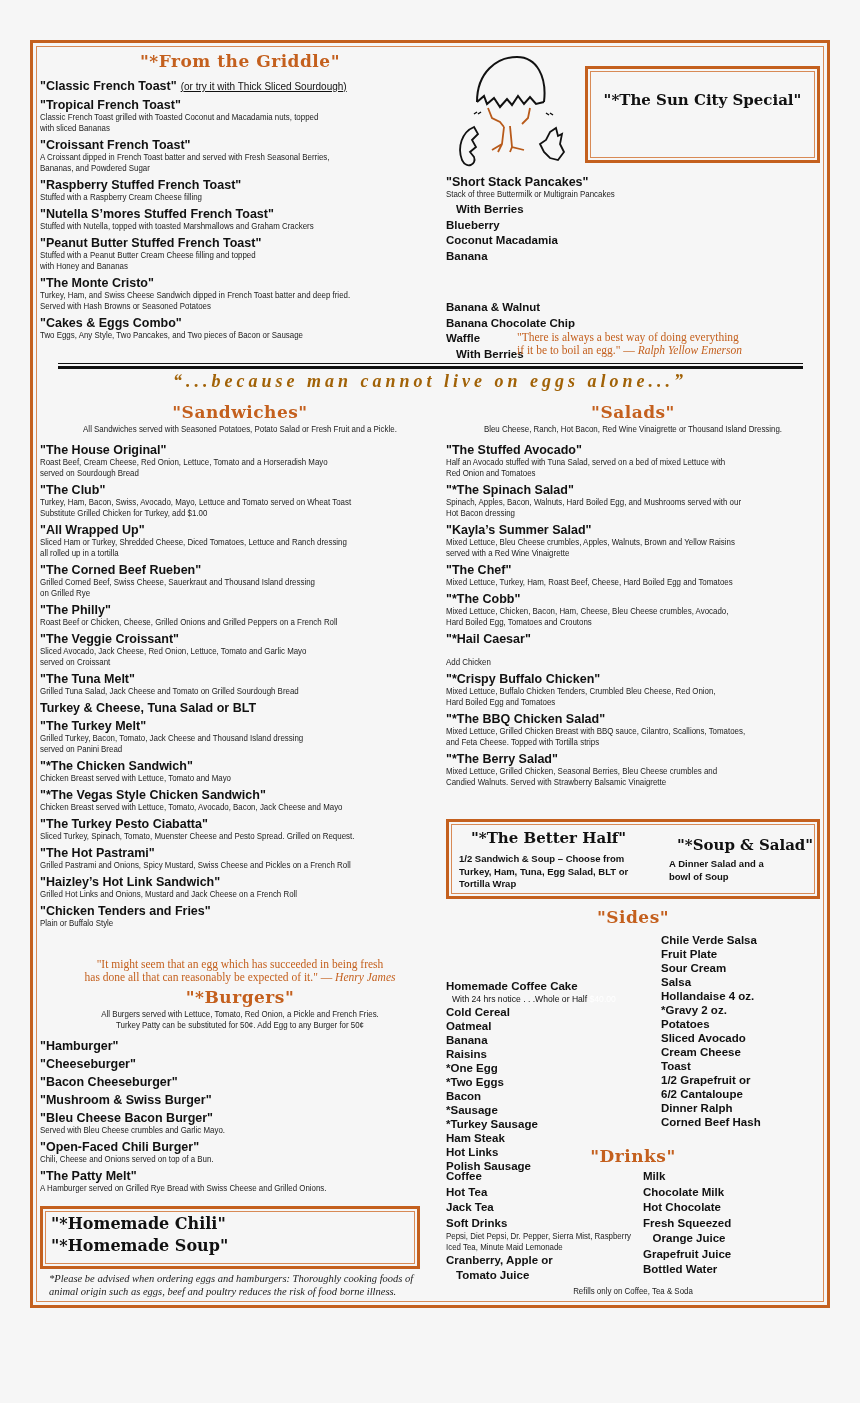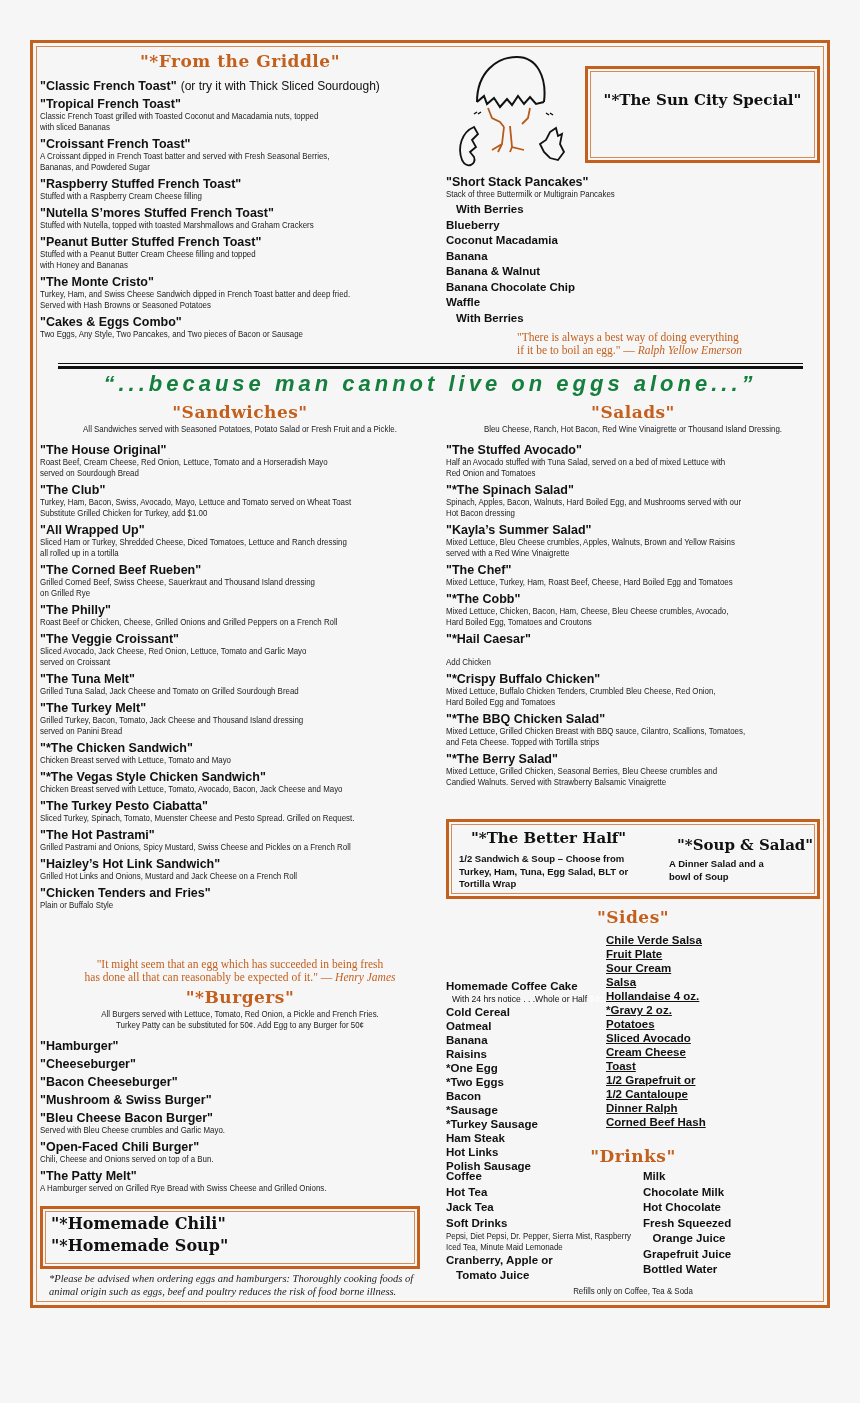--- a/index.html
+++ b/index.html
@@ -8,29 +8,29 @@
   .frame { position:absolute; left:30px; top:40px; width:794px; height:1262px;
            border:3px solid #c4601e; }
   .frame-inner { position:absolute; left:3px; top:3px; right:3px; bottom:3px; border:1px solid #d88a55; }
   .abs { position:absolute; }
   .heading { font-family:"DejaVu Serif", serif; font-weight:bold; color:#c4601e; text-align:center;
              letter-spacing:0.5px; font-size:17px; line-height:20px; }
   .item-name { font-weight:bold; font-size:12.5px; line-height:14px; margin:0; white-space:nowrap; }
   .item-desc { font-size:8.6px; line-height:11px; color:#222; margin:0; transform:scaleX(0.92); transform-origin:left; white-space:nowrap; }
   .item { margin-bottom:5px; }
   .note { font-size:8.6px; color:#222; text-align:center; line-height:11px; transform:scaleX(0.92); }
-  .inline-note { font-weight:normal; font-size:12px; }
+  .inline-note { font-weight:normal; font-size:10px;text-decoration:underline; }
   .quote { font-family:"Liberation Serif", serif; color:#c4601e; font-size:11.5px; line-height:13px; }
   .quote i { font-style:italic; }
   .boxed { position:absolute; border:3px solid #c4601e; }
   .boxed-inner { position:absolute; left:2px; top:2px; right:2px; bottom:2px; border:1px solid #d88a55; }
   .box-title { font-family:"DejaVu Serif", serif; font-weight:bold; color:#111; font-size:15px; line-height:18px; white-space:nowrap; }
   .box-text { font-weight:bold; font-size:9.5px; line-height:12.5px; }
   .list-bold { font-weight:bold; font-size:11.5px; line-height:14px; white-space:nowrap; }
-  .slogan { font-family:Liberation Sans, sans-serif; font-style:italic; font-weight:bold; font-size:22px; letter-spacing:4px; text-align:center; color:#15803d; }
+  .slogan { font-family:Liberation Serif, serif; font-style:italic; font-weight:bold; font-size:18px; letter-spacing:4px; text-align:center; color:#a16207; }
   .rule-thin { position:absolute; left:58px; width:745px; height:1px; background:#111; }
   .rule-thick { position:absolute; left:58px; width:745px; height:3px; background:#111; }
   .disclaimer { font-family:"Liberation Serif", serif; font-style:italic; font-size:10.5px; line-height:13px; color:#222; }
 </style>
 </head>
 <body>
 
 <div class="frame">
     <div class="frame-inner"></div>
   </div>
@@ -92,21 +92,21 @@
 </div>
 
 <div class="abs" style="left:446px; top:175px;">
   <div class="item-name">"Short Stack Pancakes"</div>
   <div class="item-desc" style="margin-bottom:2px;">Stack of three Buttermilk or Multigrain Pancakes</div>
   <div id="pancake-options">
       <div class="list-bold" style="line-height:15.5px;padding-left:10px;">With Berries</div>
       <div class="list-bold" style="line-height:15.5px;">Blueberry</div>
       <div class="list-bold" style="line-height:15.5px;">Coconut Macadamia</div>
       <div class="list-bold" style="line-height:15.5px;">Banana</div>
-      <div class="list-bold" style="line-height:15.5px;">Banana &amp; Walnut</div>
+      <div class="list-bold" style="line-height:15.5px;margin-top:36px;">Banana &amp; Walnut</div>
       <div class="list-bold" style="line-height:15.5px;">Banana Chocolate Chip</div>
       <div class="list-bold" style="line-height:15.5px;">Waffle</div>
       <div class="list-bold" style="line-height:15.5px;padding-left:10px;">With Berries</div>
     </div>
 </div>
 
 <div class="abs quote" style="left:517px; top:331px;">
   <div>"There is always a best way of doing everything</div>
   <div><span>if it be to boil an egg." — </span><i>Ralph Yellow Emerson</i></div>
 </div>
@@ -143,20 +143,23 @@
       <div class="item-desc">Roast Beef or Chicken, Cheese, Grilled Onions and Grilled Peppers on a French Roll</div>
     </div>
     <div class="item" style="margin-bottom:4px">
       <div class="item-name">"The Veggie Croissant"</div>
       <div class="item-desc">Sliced Avocado, Jack Cheese, Red Onion, Lettuce, Tomato and Garlic Mayo</div>
       <div class="item-desc">served on Croissant</div>
     </div>
     <div class="item" style="margin-bottom:4px">
       <div class="item-name">"The Tuna Melt"</div>
       <div class="item-desc">Grilled Tuna Salad, Jack Cheese and Tomato on Grilled Sourdough Bread</div>
+    </div>
+    <div class="item" style="margin-bottom:4px">
+      <div class="item-name">Turkey &amp; Cheese, Tuna Salad or BLT</div>
     </div>
     <div class="item" style="margin-bottom:4px">
       <div class="item-name">"The Turkey Melt"</div>
       <div class="item-desc">Grilled Turkey, Bacon, Tomato, Jack Cheese and Thousand Island dressing</div>
       <div class="item-desc">served on Panini Bread</div>
     </div>
     <div class="item" style="margin-bottom:4px">
       <div class="item-name">"*The Chicken Sandwich"</div>
       <div class="item-desc">Chicken Breast served with Lettuce, Tomato and Mayo</div>
     </div>
@@ -306,33 +309,33 @@
       <div class="list-bold">*One Egg</div>
       <div class="list-bold">*Two Eggs</div>
       <div class="list-bold">Bacon</div>
       <div class="list-bold">*Sausage</div>
       <div class="list-bold">*Turkey Sausage</div>
       <div class="list-bold">Ham Steak</div>
       <div class="list-bold">Hot Links</div>
       <div class="list-bold">Polish Sausage</div>
     </div>
 </div>
-<div class="abs" style="left:606px; top:933px;text-decoration:underline;" id="sides-right">
+<div class="abs" style="left:661px; top:933px;" id="sides-right">
     <div class="list-bold">Chile Verde Salsa</div>
     <div class="list-bold">Fruit Plate</div>
     <div class="list-bold">Sour Cream</div>
     <div class="list-bold">Salsa</div>
     <div class="list-bold">Hollandaise 4 oz.</div>
     <div class="list-bold">*Gravy 2 oz.</div>
     <div class="list-bold">Potatoes</div>
     <div class="list-bold">Sliced Avocado</div>
     <div class="list-bold">Cream Cheese</div>
     <div class="list-bold">Toast</div>
     <div class="list-bold">1/2 Grapefruit or</div>
-    <div class="list-bold">1/2 Cantaloupe</div>
+    <div class="list-bold">6/2 Cantaloupe</div>
     <div class="list-bold">Dinner Ralph</div>
     <div class="list-bold">Corned Beef Hash</div>
   </div>
 
 <div class="abs heading" style="left:446px; top:1146px; width:374px;">"Drinks"</div>
 <div class="abs" style="left:446px; top:1169px;" id="drinks-left">
     <div class="list-bold" style="line-height:15.5px">Coffee</div>
     <div class="list-bold" style="line-height:15.5px">Hot Tea</div>
     <div class="list-bold" style="line-height:15.5px">Jack Tea</div>
     <div class="list-bold" style="line-height:15.5px">Soft Drinks</div>

